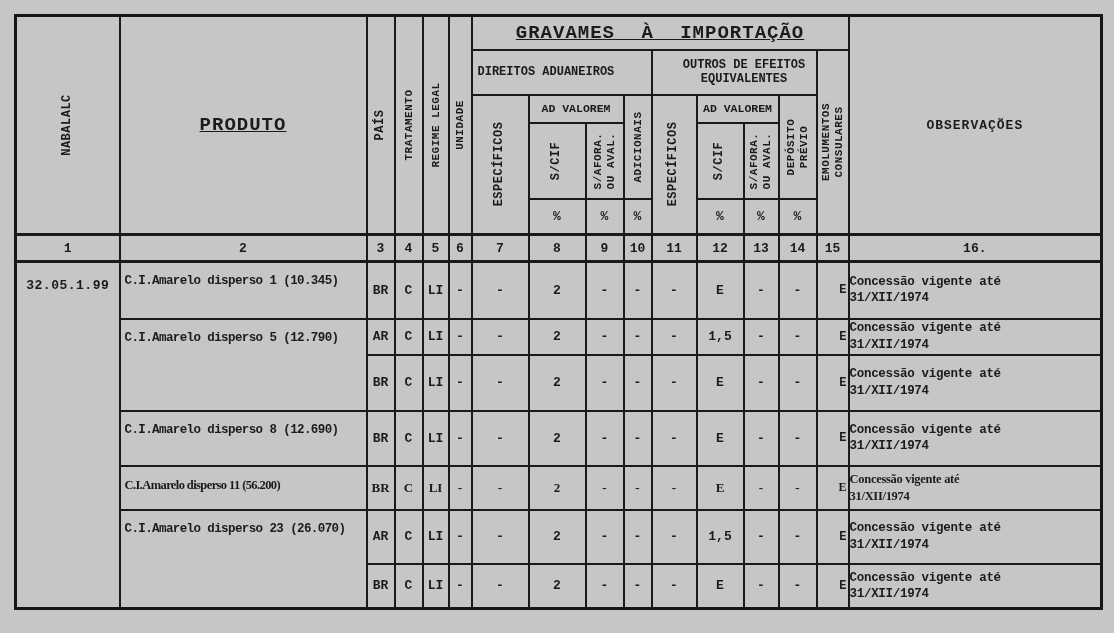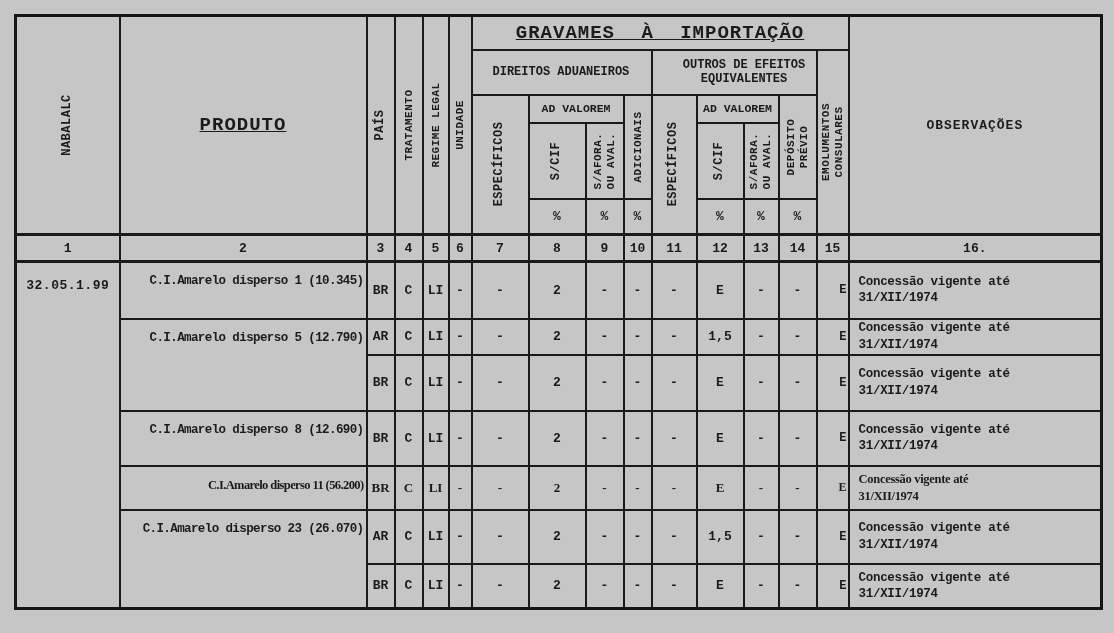--- a/index.html
+++ b/index.html
@@ -28,21 +28,21 @@
     text-align:center;
   }
   
   tr.hA{height:34px;} tr.hB{height:45px;} tr.hC{height:28px;}
   tr.hD{height:76px;} tr.hE{height:36px;} tr.hN{height:27px;}
   tr.b0{height:57px;} tr.b1{height:36px;} tr.b2{height:56px;}
   tr.b3{height:55px;} tr.b4{height:44px;font-family:Liberation Serif, serif;} tr.b5{height:54px;} tr.b6{height:45px;}
 
   th.title{font-size:19px;letter-spacing:1px;word-spacing:14px;text-decoration:underline;}
   th.grp{font-size:12px;letter-spacing:0;}
-  th.grp.left{text-align:left;padding-left:20px;}
+  th.grp.left{text-align:left;padding-left:5px;}
   th.multi{white-space:pre-line;line-height:1.2;padding-left:20px;}
   th.adv{font-size:11.5px;text-align:center;}
   th.pct{font-size:13px;}
   th.obshead{font-size:13px;letter-spacing:1px;}
 
   
   .vcell{position:relative;}
   .vtext{
     position:absolute;top:50%;left:50%;
     transform:translate(-50%,-50%) rotate(-90deg);
@@ -52,26 +52,26 @@
   }
   .vtext.big{font-size:12px;}
   .vtext.multi{white-space:pre-line;text-align:center;width:max-content;}
 
   tr.hN th{font-size:13px;border-top-width:3px;border-bottom-width:3px;}
 
   
   td.val{font-size:13px;}
   td.nab{vertical-align:top;padding-top:15px;font-size:13px;letter-spacing:0.5px;}
   td.prod{
-    vertical-align:top;text-align:right;
+    vertical-align:top;text-align:left;
     padding:11px 2px 0 4px;font-size:12.5px;letter-spacing:-0.6px;
     white-space:nowrap;
   }
   td.obs{
-    text-align:left;padding-left:9px;font-size:12.5px;
+    text-align:left;font-size:12.5px;
     white-space:pre-line;line-height:1.3;letter-spacing:-0.3px;
   }
   td.emol{font-size:12px;text-align:right;padding-right:1px;}
 </style>
 </head>
 <body>
 
 <div class="page">
 <table class="doc">
   <colgroup>

